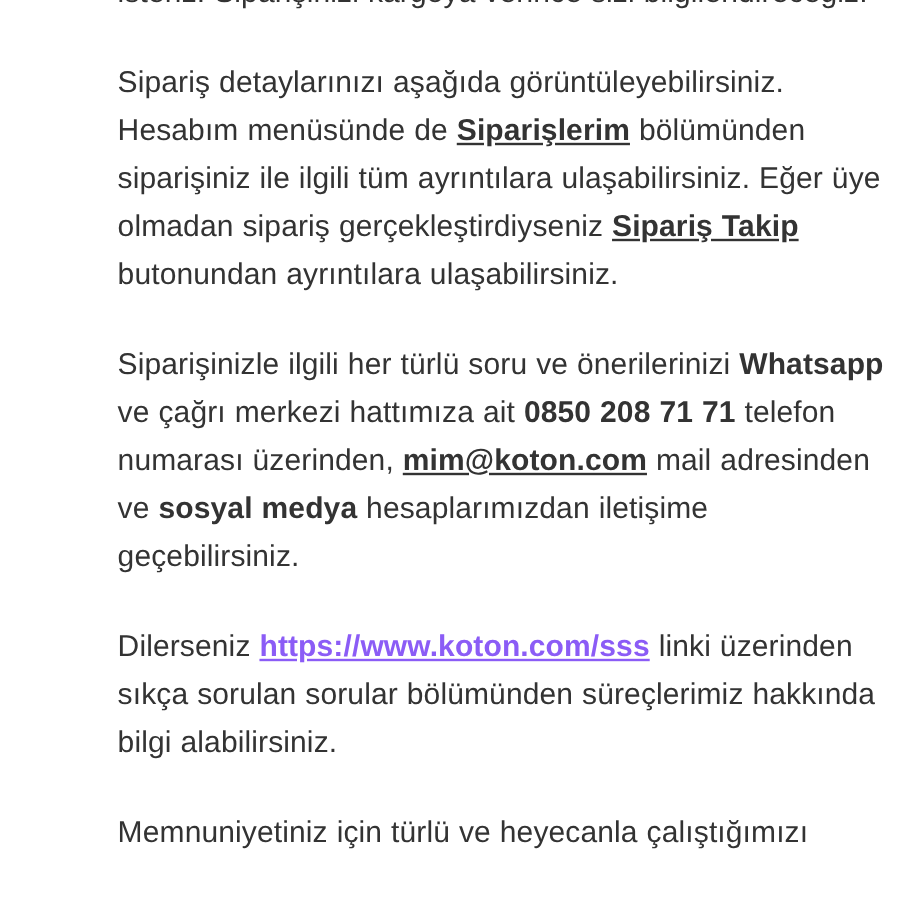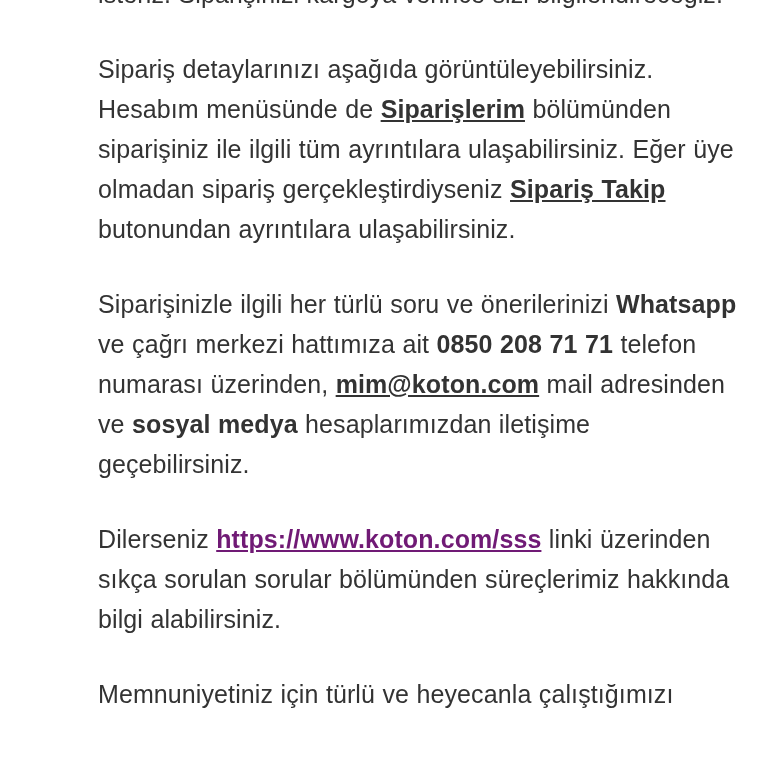--- a/index.html
+++ b/index.html
@@ -60,18 +60,18 @@
 
 <div id="email-body">
   <div class="doc-inner">
 
     <p class="para"><span>isteriz. Siparişinizi kargoya verince sizi bilgilendireceğiz.</span></p>
 
     <p class="para"><span>Sipariş detaylarınızı aşağıda görüntüleyebilirsiniz. Hesabım menüsünde de </span><a class="bu" href="#" style="color:#333333">Siparişlerim</a><span> bölümünden siparişiniz ile ilgili tüm ayrıntılara ulaşabilirsiniz. Eğer üye olmadan sipariş gerçekleştirdiyseniz </span><a class="bu nowrap" href="#" style="color:#333333">Sipariş Takip</a><span> butonundan ayrıntılara ulaşabilirsiniz.</span></p>
 
     <p class="para"><span>Siparişinizle ilgili her türlü soru ve önerilerinizi </span><span class="b">Whatsapp</span><span> ve çağrı merkezi hattımıza ait </span><span class="b">0850 208 71 71</span><span> telefon numarası üzerinden, </span><a class="bu" href="#" style="color:#333333">mim@koton.com</a><span> mail adresinden ve </span><span class="b">sosyal medya</span><span> hesaplarımızdan iletişime geçebilirsiniz.</span></p>
 
-    <p class="para"><span>Dilerseniz </span><a class="bu" href="#" style="color:#701a75">https://www.koton.com/sss</a><span> linki üzerinden sıkça sorulan sorular bölümünden süreçlerimiz hakkında bilgi alabilirsiniz.</span></p>
+    <p class="para"><span>Dilerseniz </span><a class="bu" href="#" style="color:#8b5cf6">https://www.koton.com/sss</a><span> linki üzerinden sıkça sorulan sorular bölümünden süreçlerimiz hakkında bilgi alabilirsiniz.</span></p>
 
     <p class="para"><span>Memnuniyetiniz için türlü ve heyecanla çalıştığımızı</span></p>
 
   </div>
 </div>
 
 </body></html>

